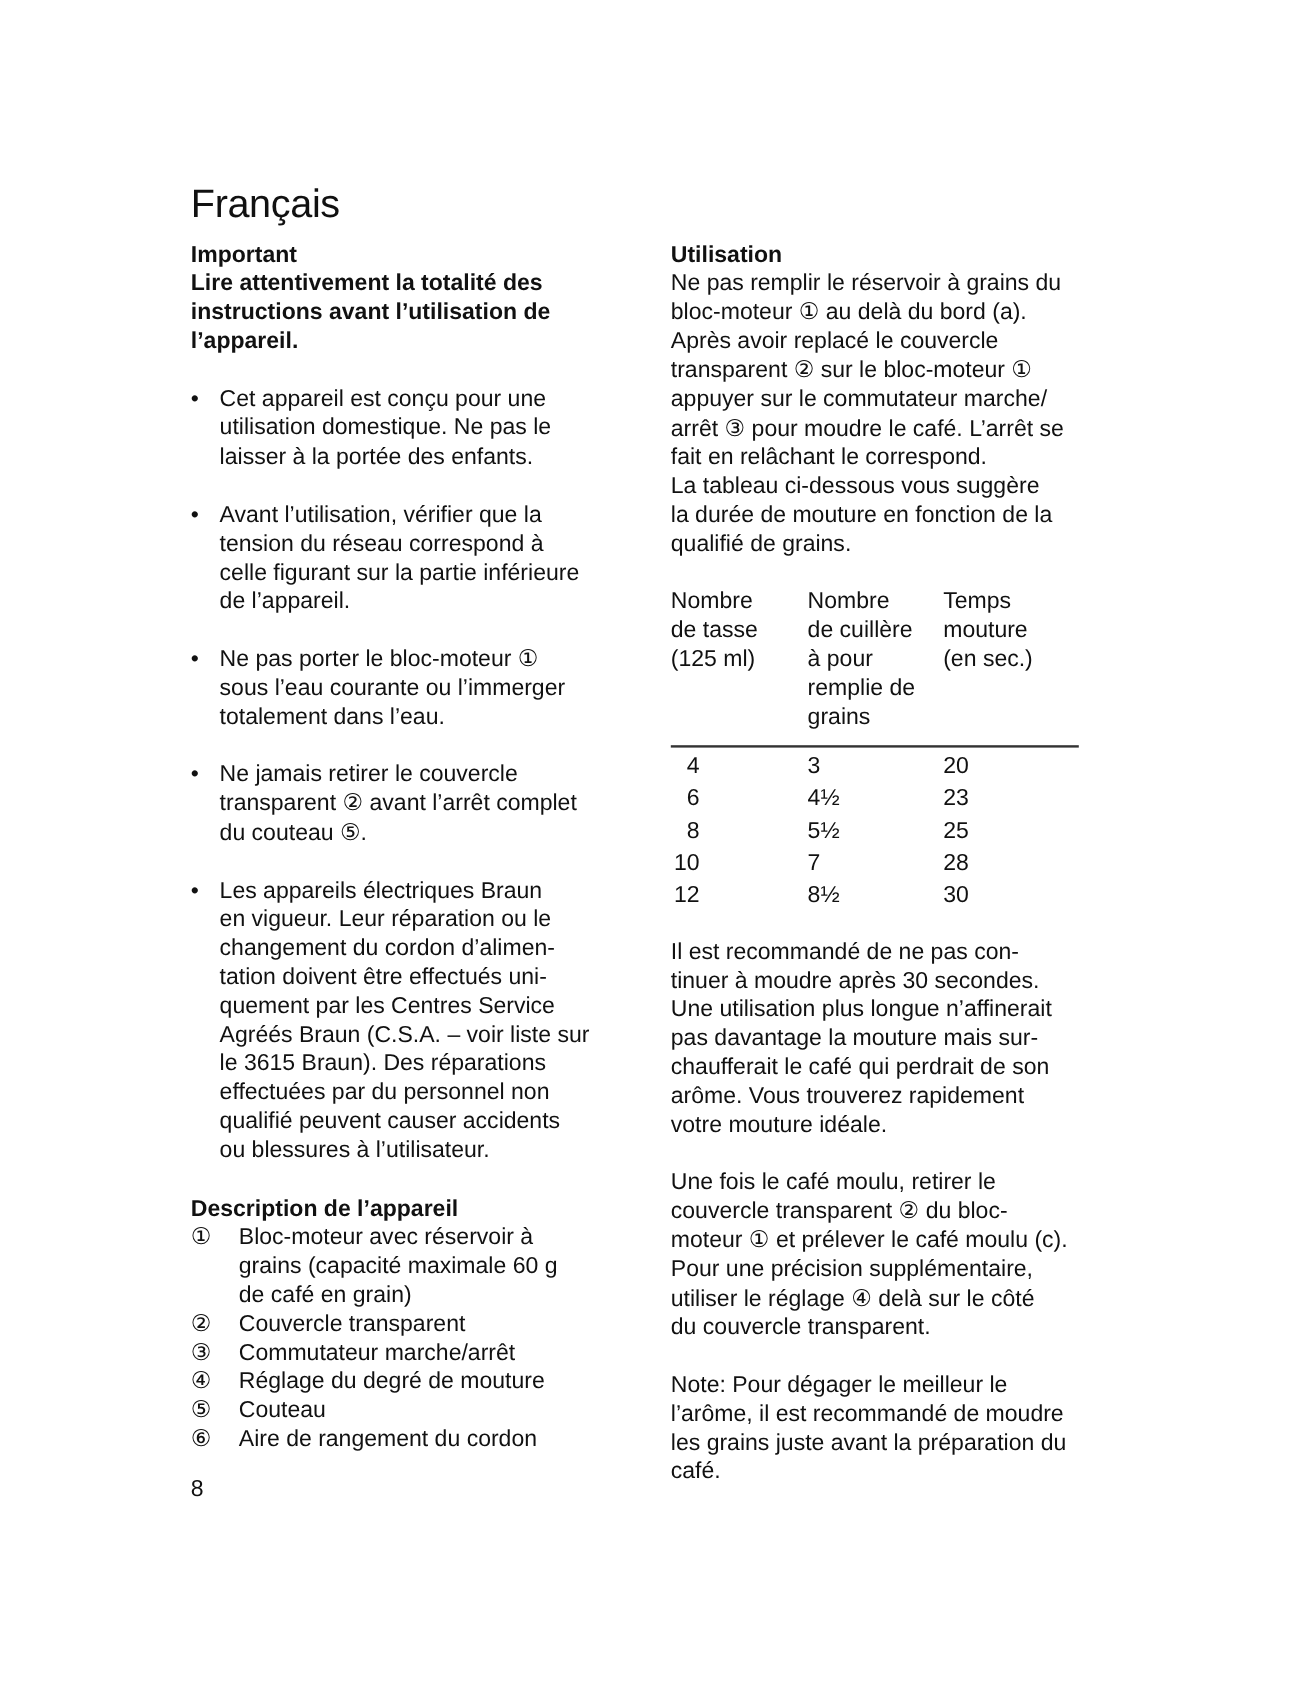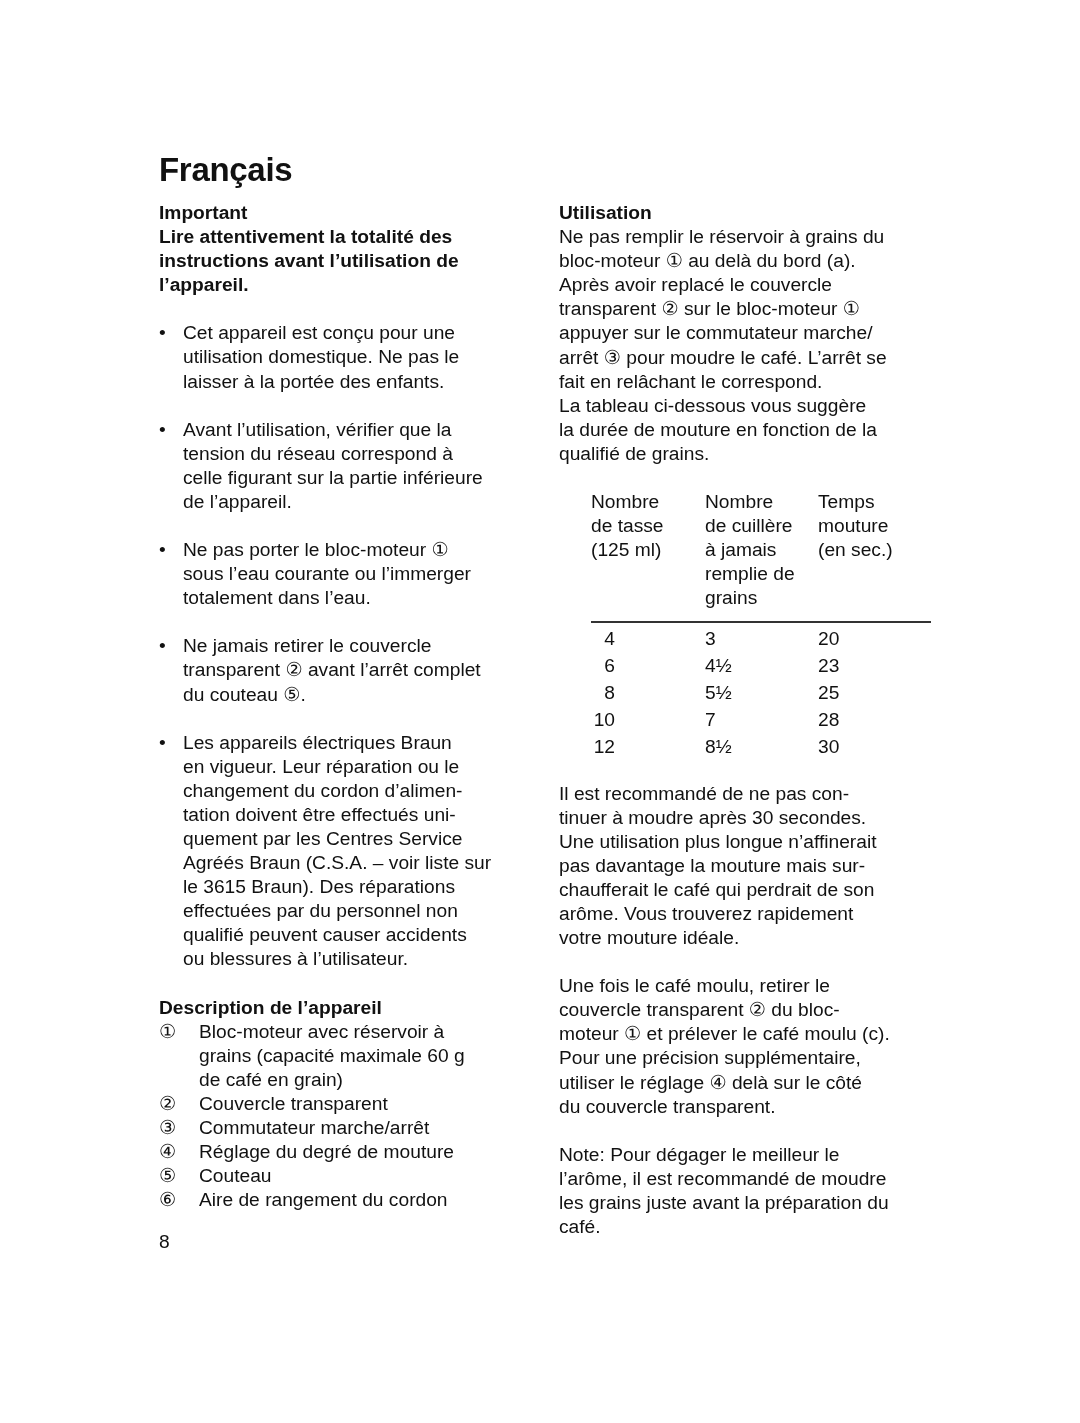--- a/index.html
+++ b/index.html
@@ -2,34 +2,34 @@
 <html><head>
 <meta charset="utf-8">
 <style>
   html, body { margin: 0; padding: 0; background: #ffffff; }
   body {
     width: 1080px; height: 1423px; position: relative; overflow: hidden;
     font-family: "Liberation Sans", sans-serif; color: #111111;
   }
   .title {
     position: absolute; left: 159px; top: 148px;
-    font-size: 33px; font-weight: bold; letter-spacing: -0.3px; line-height: 44px;
+    font-size: 33px; font-weight: normal; letter-spacing: -0.3px; line-height: 44px;
   }
   .col { position: absolute; font-size: 19.2px; line-height: 24.1px; }
   .col-left { left: 159px; top: 201px; width: 370px; }
   .col-right { left: 559px; top: 201px; width: 370px; }
   .bold { font-weight: bold; }
   .para { margin: 0; }
   .gap { height: 24px; }
   .bullet { position: relative; padding-left: 24px; margin: 0; }
   .bullet .dot { position: absolute; left: 0; top: 0; }
   .desc-item { position: relative; padding-left: 40px; margin: 0; }
   .desc-item .num { position: absolute; left: 0; top: 0; }
   .pagenum { margin-top: 18px; }
-  .tbl { margin-top: 24px; width: 340px; margin-left: 32px; }
+  .tbl { margin-top: 24px; width: 340px; }
   .tbl-head { display: flex; }
   .tbl-head div, .tbl-row div { flex: none; }
   .c1 { width: 114px; }
   .c2 { width: 113px; }
   .c3 { width: 113px; }
   .tbl-rule { width: 340px; border-top: 2px solid #333; margin-top: 10px; margin-bottom: 2px; }
   .tbl-row { display: flex; line-height: 27px; }
   .tbl-row .c1 { text-align: left; }
   .pad-num { display: inline-block; width: 24px; text-align: right; }
 </style>
@@ -146,21 +146,21 @@
   <div class="tbl">
     <div class="tbl-head">
       <div class="c1">
         <div>Nombre</div>
         <div>de tasse</div>
         <div>(125 ml)</div>
       </div>
       <div class="c2">
         <div>Nombre</div>
         <div>de cuillère</div>
-        <div>à jamais</div>
+        <div>à pour</div>
         <div>remplie de</div>
         <div>grains</div>
       </div>
       <div class="c3">
         <div>Temps</div>
         <div>mouture</div>
         <div>(en sec.)</div>
       </div>
     </div>
     <div class="tbl-rule"></div>

